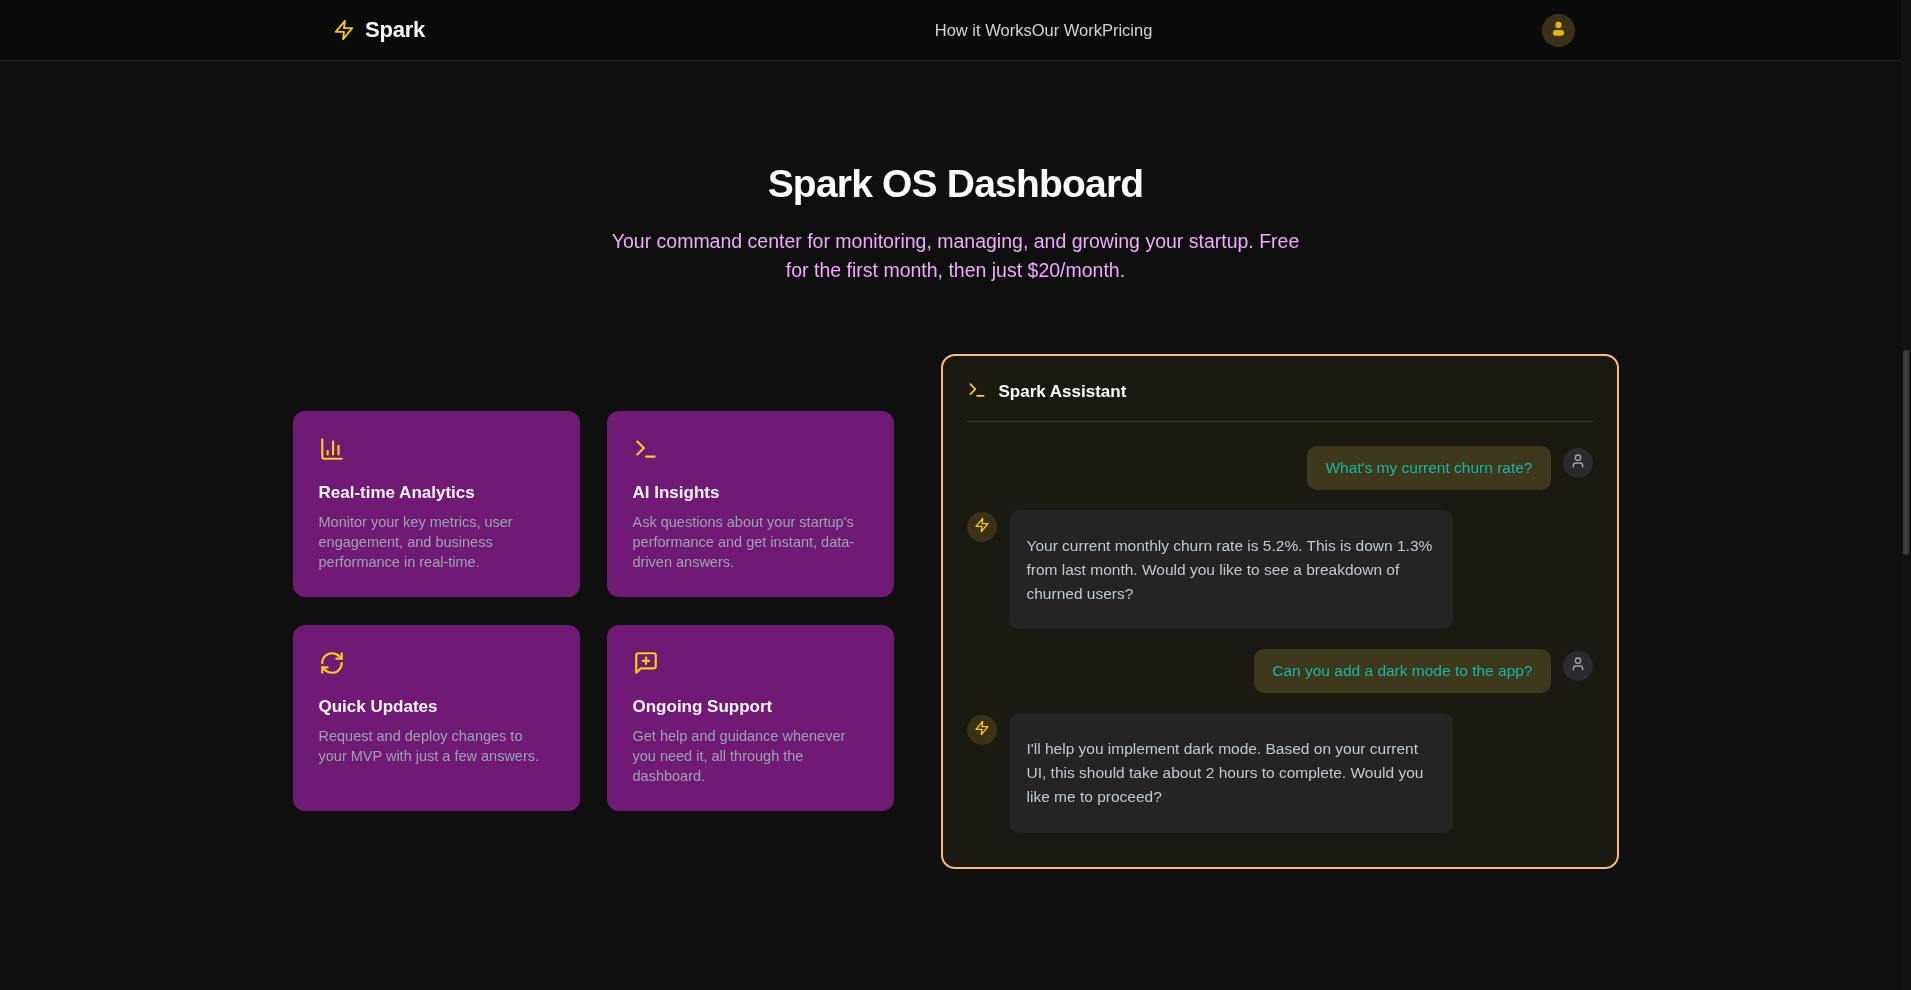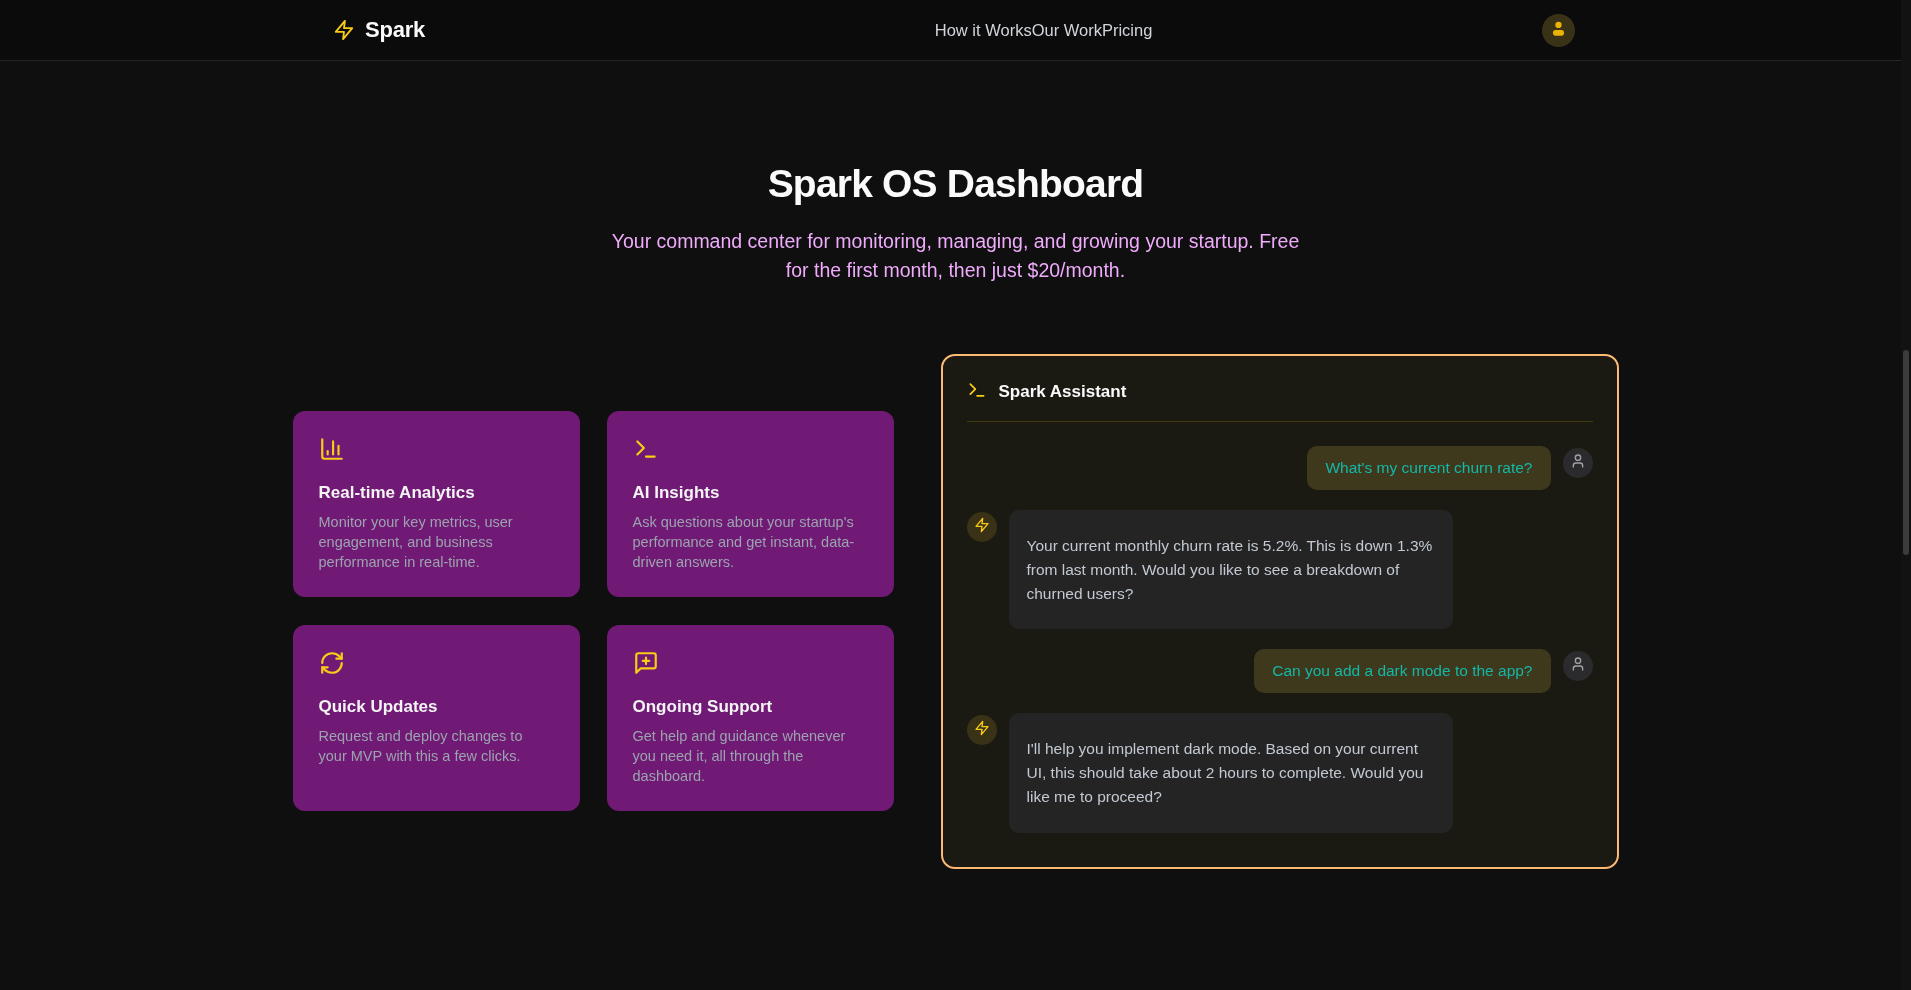--- a/index.html
+++ b/index.html
@@ -145,21 +145,21 @@
     <div class="card">
       <div class="card-icon">
         <svg viewBox="0 0 24 24" fill="none" stroke="#facc15" stroke-width="2" stroke-linecap="round" stroke-linejoin="round">
           <path d="M3 12a9 9 0 0 1 9-9 9.75 9.75 0 0 1 6.74 2.74L21 8"></path>
             <path d="M21 3v5h-5"></path>
           <path d="M21 12a9 9 0 0 1-9 9 9.75 9.75 0 0 1-6.74-2.74L3 16"></path>
             <path d="M8 16H3v5"></path>
         </svg>
       </div>
       <div class="card-title">Quick Updates</div>
-      <div class="card-desc">Request and deploy changes to your MVP with this a few clicks.</div>
+      <div class="card-desc">Request and deploy changes to your MVP with just a few answers.</div>
     </div>
 
     <div class="card">
       <div class="card-icon">
         <svg viewBox="0 0 24 24" fill="none" stroke="#facc15" stroke-width="2" stroke-linecap="round" stroke-linejoin="round">
           <path d="M21 15a2 2 0 0 1-2 2H7l-4 4V5a2 2 0 0 1 2-2h14a2 2 0 0 1 2 2z"></path>
           <path d="M12 7v6"></path>
             <path d="M9 10h6"></path>
         </svg>
       </div>

